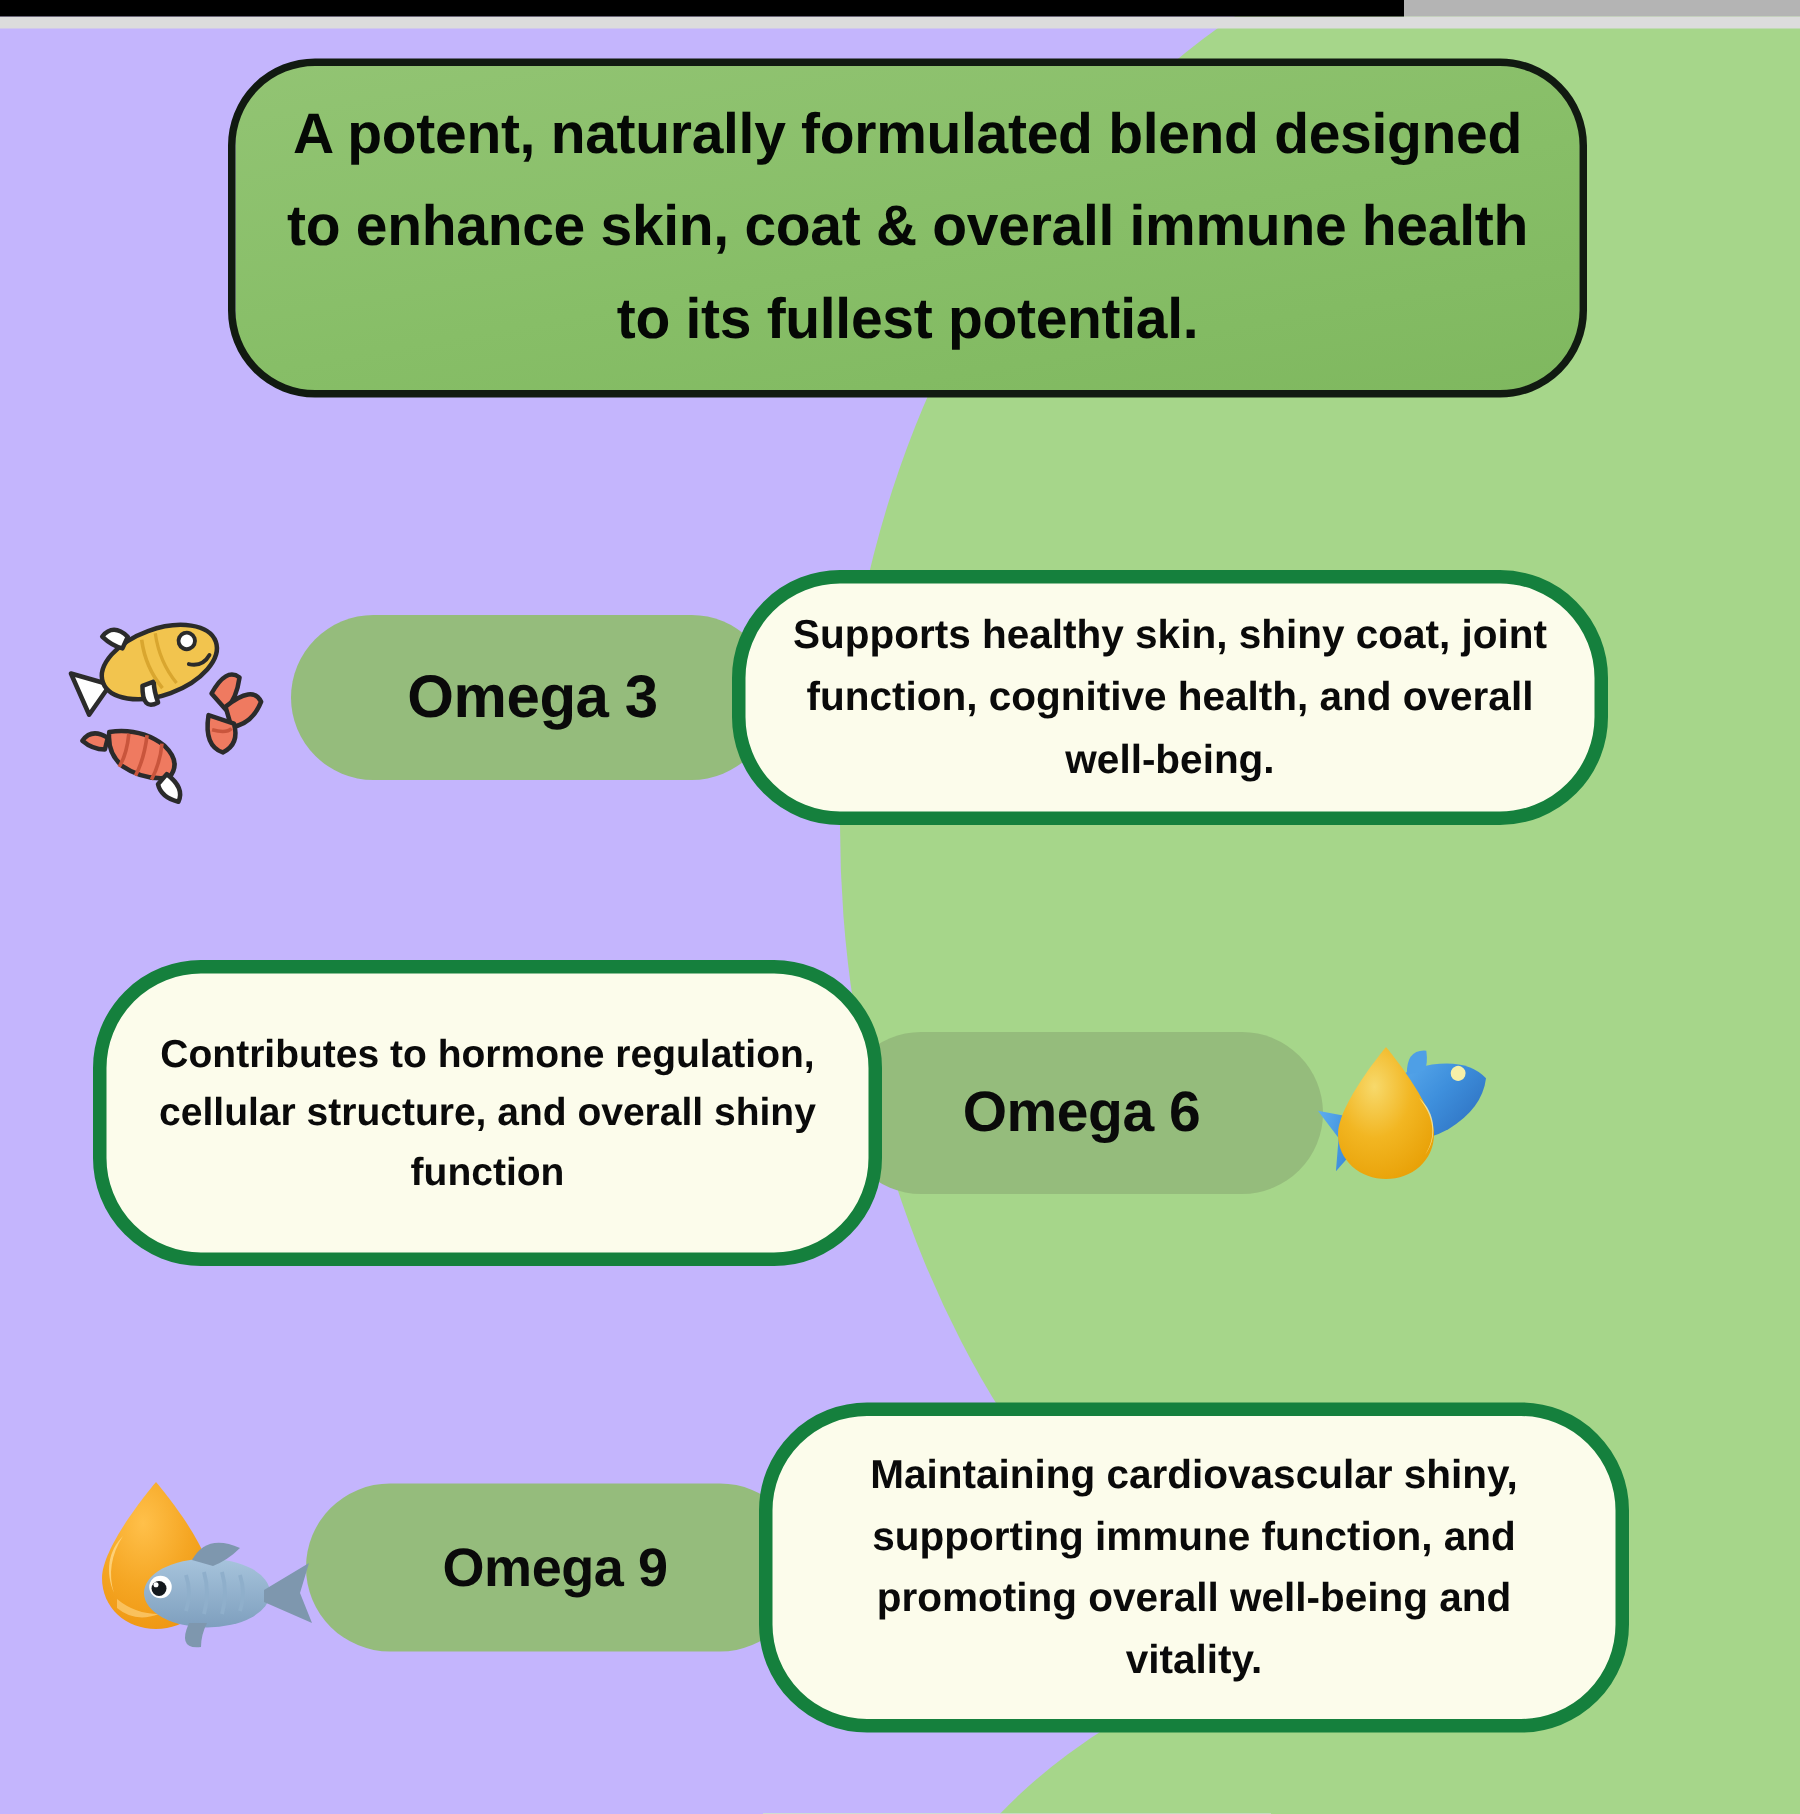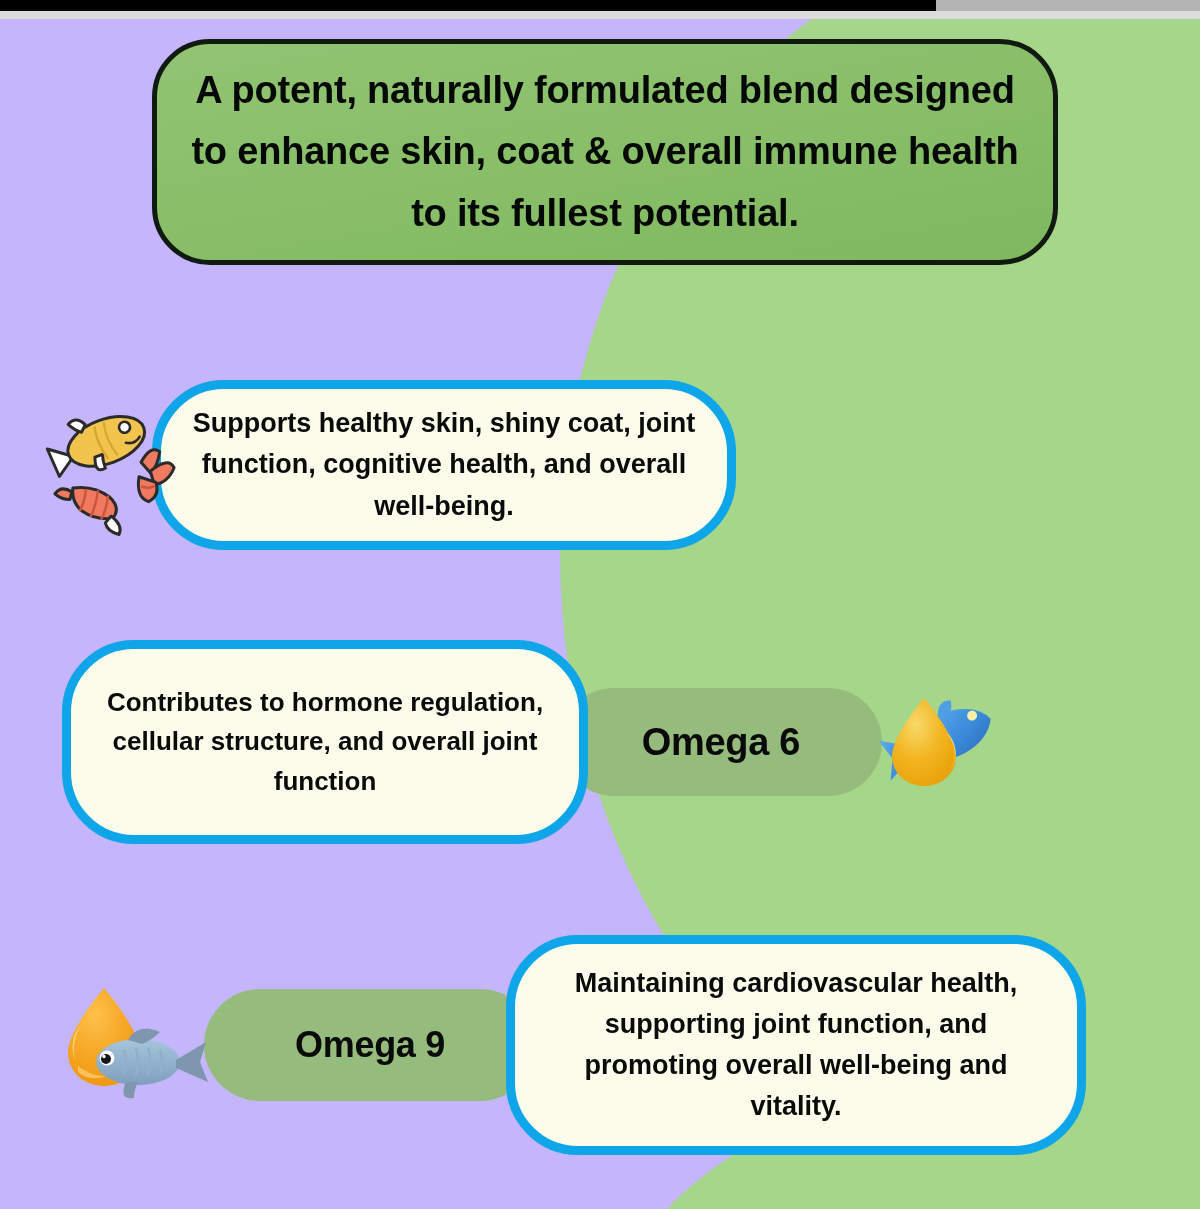--- a/index.html
+++ b/index.html
@@ -115,21 +115,21 @@
     z-index: 16;
     position: relative;
   }
   .pill-o3 { width: 322px; height: 110px; font-size: 40px; margin-left: 14px; }
   .pill-o6 { width: 322px; height: 108px; font-size: 38px; }
   .pill-o9 { width: 332px; height: 112px; font-size: 36px; margin-left: 8px; }
 
   
   .desc-card {
     background: #FCFCEB;
-    border: 9px solid #0ea5e9;
+    border: 9px solid #15803d;
     border-radius: 72px;
     display: flex;
     align-items: center;
     justify-content: center;
     text-align: center;
     color: #0A0A0A;
     font-weight: 700;
     line-height: 1.52;
     z-index: 18;
     position: relative;
@@ -208,30 +208,33 @@
 
         <g transform="rotate(-8 112 88)">
           <path d="M104 66 Q116 50 124 58 Q120 72 112 78 Z" fill="#EF7A60" stroke="#2B2B2B" stroke-width="3" stroke-linejoin="round"></path>
           <path d="M112 76 Q132 64 136 76 Q128 90 114 90 Z" fill="#EF7A60" stroke="#2B2B2B" stroke-width="3" stroke-linejoin="round"></path>
           <path d="M100 80 Q94 100 106 106 Q118 102 116 88 Z" fill="#EF7A60" stroke="#2B2B2B" stroke-width="3" stroke-linejoin="round"></path>
           <path d="M101 90 Q110 94 114 91" fill="none" stroke="#C9553C" stroke-width="2.4"></path>
         </g>
       </svg>
     </div>
 
+    <div class="label-pill pill-o3">
+      <span>Omega 3</span>
+    </div>
 
     <div class="desc-card card-o3">
       <span>Supports healthy skin, shiny coat, joint function, cognitive health, and overall well-being.</span>
     </div>
   </div>
 
   <div class="omega-row row-omega6">
 
     <div class="desc-card card-o6">
-      <span>Contributes to hormone regulation, cellular structure, and overall joint function</span>
+      <span>Contributes to hormone regulation, cellular structure, and overall shiny function</span>
     </div>
 
     <div class="label-pill pill-o6">
       <span>Omega 6</span>
     </div>
 
     <div class="icon-slot icon-o6">
       <svg width="130" height="120" viewBox="0 0 130 120">
         <defs>
           <linearGradient id="blueFishG" x1="0" y1="0" x2="1" y2="1">
@@ -293,17 +296,17 @@
           <path d="M70 22 Q74 34 70 46" fill="none" stroke="#8FAFCB" stroke-width="2.6"></path>
         </g>
       </svg>
     </div>
 
     <div class="label-pill pill-o9">
       <span>Omega 9</span>
     </div>
 
     <div class="desc-card card-o9">
-      <span>Maintaining cardiovascular health, supporting joint function, and promoting overall well-being and vitality.</span>
+      <span>Maintaining cardiovascular shiny, supporting immune function, and promoting overall well-being and vitality.</span>
     </div>
   </div>
 
 </div>
 
 </body></html>

